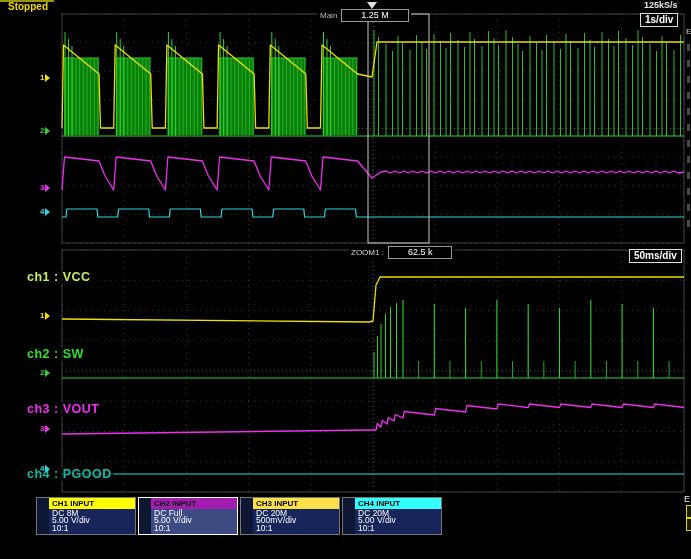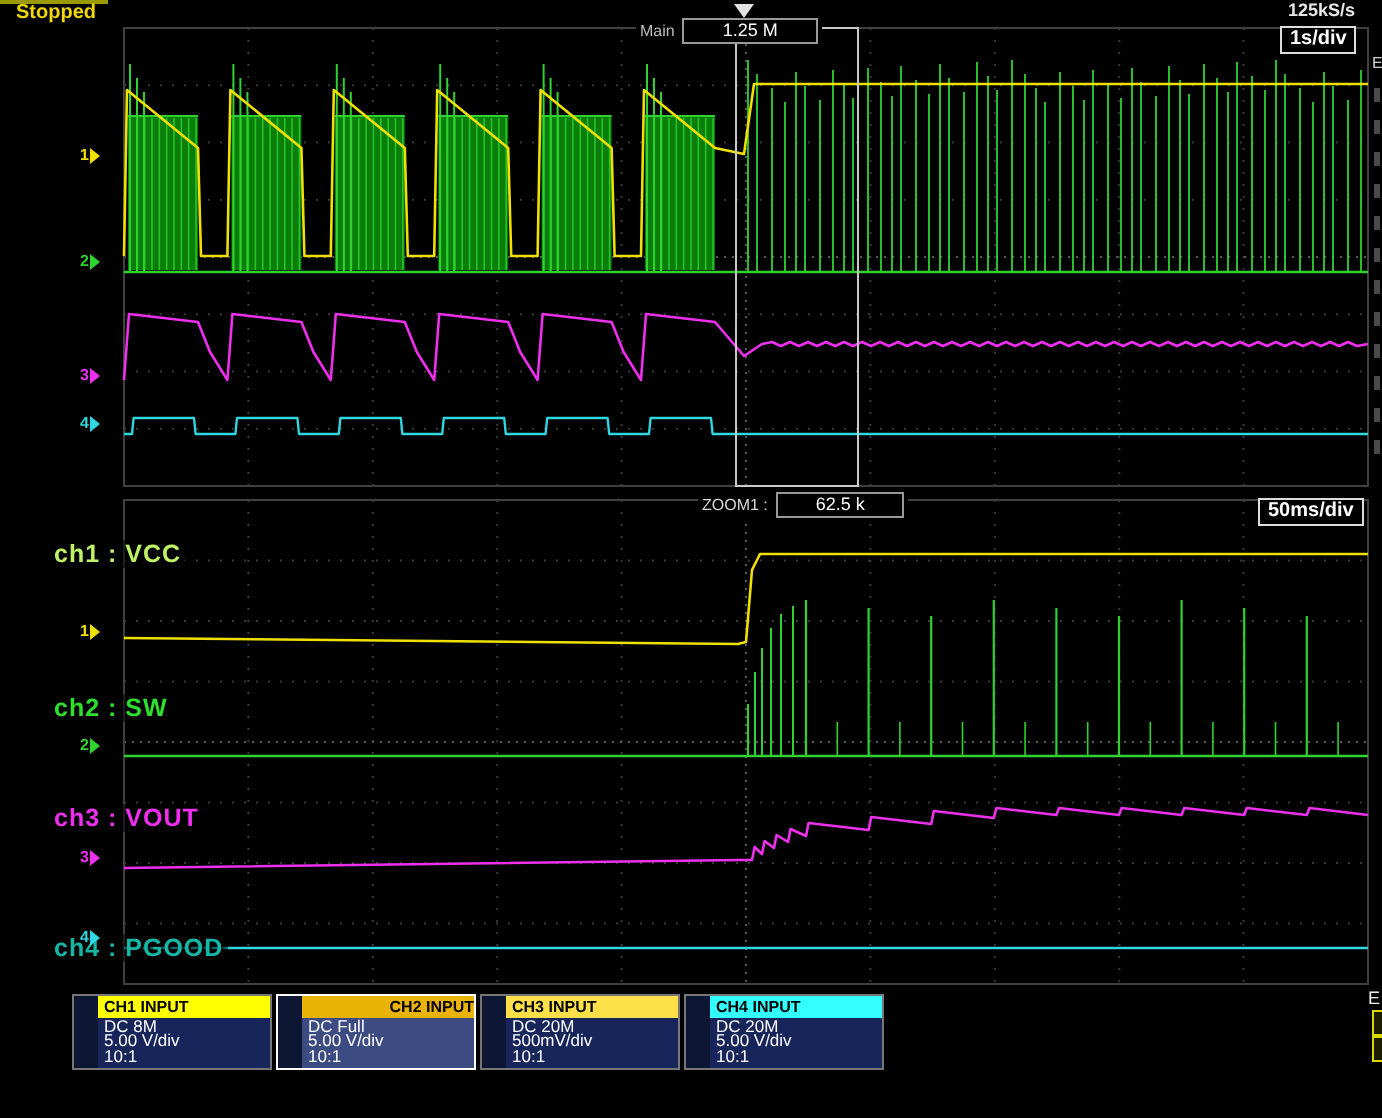--- a/index.html
+++ b/index.html
@@ -289,21 +289,21 @@
   <div class="chrow">
     <div class="chbox">
       <div class="chhead" style="background: rgb(255, 255, 0);">CH1 INPUT</div>
       <div class="chbody">
         <div>DC 8M</div>
         <div>5.00 V/div</div>
         <div>10:1</div>
       </div>
     </div>
     <div class="chbox sel">
-      <div class="chhead" style="background: #eab308; text-align: right;">CH2 INPUT</div>
+      <div class="chhead" style="background: #a21caf;">CH2 INPUT</div>
       <div class="chbody sel">
         <div>DC Full</div>
         <div>5.00 V/div</div>
         <div>10:1</div>
       </div>
     </div>
     <div class="chbox">
       <div class="chhead" style="background: #fde047;">CH3 INPUT</div>
       <div class="chbody">
         <div>DC 20M</div>

